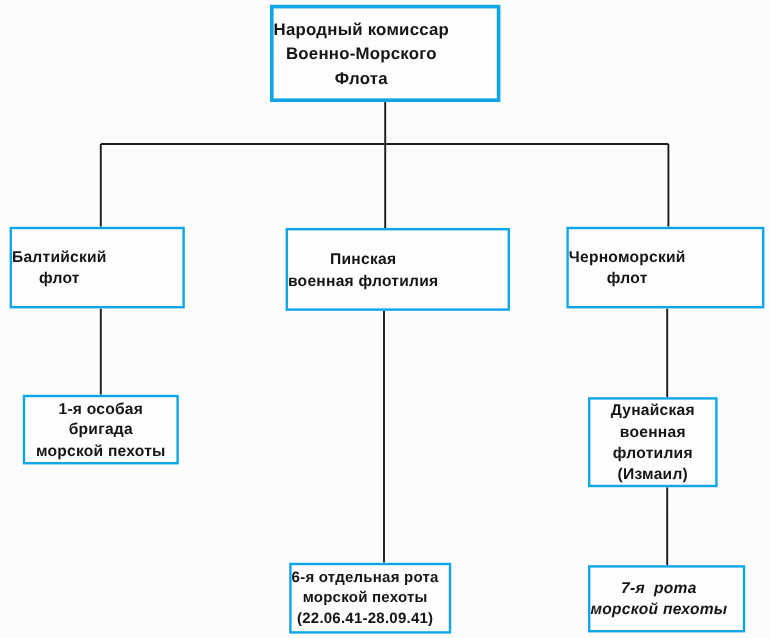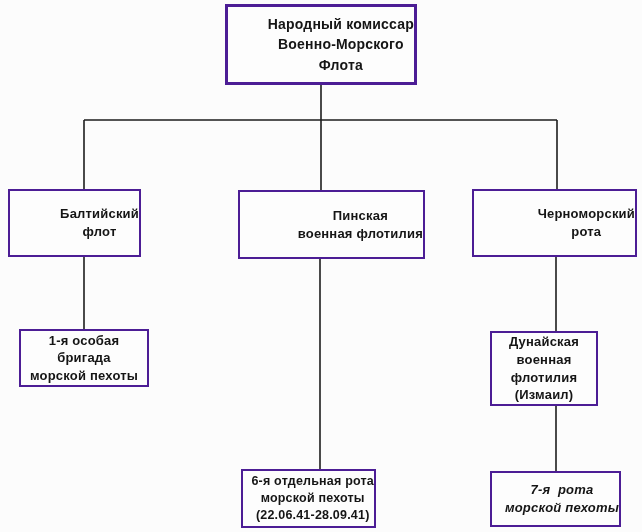--- a/index.html
+++ b/index.html
@@ -23,40 +23,40 @@
     height: 532px;
   }
   .connectors line {
     stroke: #1c1c1c;
     stroke-width: 1.6;
   }
   .node {
     position: absolute;
     box-sizing: border-box;
     background: #fdfdfd;
-    border: 2px solid #4c1d95;
+    border: 2px solid #0ea5e9;
     display: flex;
     align-items: center;
-    justify-content: flex-end;
+    justify-content: flex-start;
     text-align: center;
   }
   .node-label {
     white-space: pre-wrap;
     font-weight: 700;
     color: #151515;
     font-size: 13px;
     line-height: 1.35;
     letter-spacing: 0.2px;
   }
   .node-root {
     left: 225px; top: 4px; width: 192px; height: 81px;
     border-width: 3px;
   }
   .node-root .node-label { font-size: 14px; line-height: 1.45; }
-  .node-baltic   { left: 8px;   top: 189px; width: 133px; height: 68px; }
+  .node-baltic   { left: 8px;   top: 189px; width: 146px; height: 68px; }
   .node-pinsk    { left: 238px; top: 190px; width: 187px; height: 69px; }
   .node-blacksea { left: 472px; top: 189px; width: 165px; height: 68px; }
   .node-brigade1 { left: 19px;  top: 329px; width: 130px; height: 58px; }
   .node-danube   { left: 490px; top: 331px; width: 108px; height: 75px; }
   .node-company6 { left: 241px; top: 469px; width: 135px; height: 59px; }
   .node-company6 .node-label { font-size: 12.5px; }
   .node-company7 { left: 490px; top: 471px; width: 131px; height: 56px; font-style: italic; }
 </style>
 </head>
 <body>
@@ -86,21 +86,21 @@
 флот</span>
   </div>
 
   <div class="node node-pinsk">
     <span class="node-label">Пинская
 военная флотилия</span>
   </div>
 
   <div class="node node-blacksea">
     <span class="node-label">Черноморский
-рота</span>
+флот</span>
   </div>
 
   <div class="node node-brigade1">
     <span class="node-label">1-я особая бригада
 морской пехоты</span>
   </div>
 
   <div class="node node-danube">
     <span class="node-label">Дунайская
 военная флотилия

